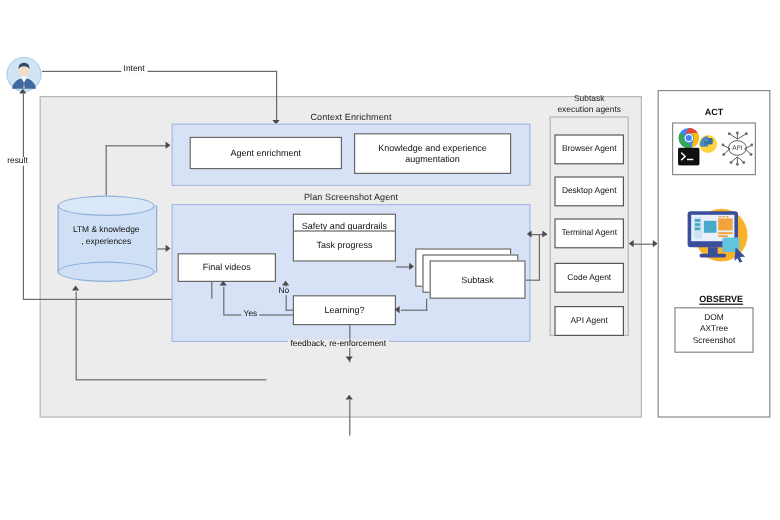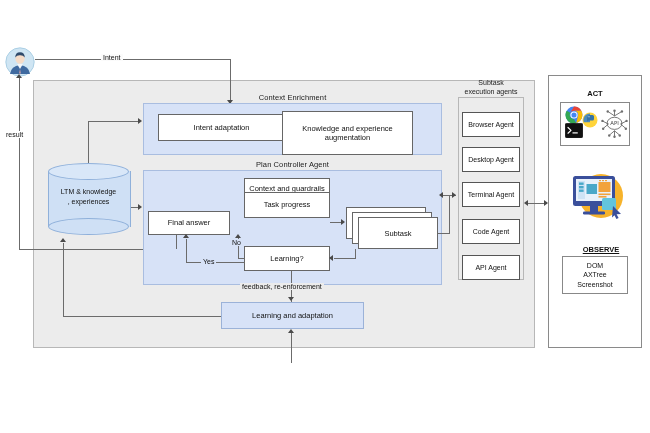--- a/index.html
+++ b/index.html
@@ -37,21 +37,21 @@
     padding:1px 2px;
   }
   .bbox{
     background:#d7e2f7;border:1px solid #9bb2d8;
     display:flex;align-items:center;justify-content:center;
     text-align:center;font-size:7.5px;color:#111;line-height:1.25;
   }
 
   
   .intent-enrich{left:158px;top:114px;width:127px;height:27px;}
-  .know-aug{left:282px;top:111px;width:131px;height:44px;}
+  .know-aug{left:295px;top:111px;width:131px;height:34px;}
 
   
   .safety{left:244px;top:178px;width:86px;height:22px;}
   .final-answer{left:148px;top:211px;width:82px;height:24px;}
   .task-progress{left:244px;top:192px;width:86px;height:26px;}
   .conclude{left:244px;top:246px;width:86px;height:25px;}
 
   
   .sub3{left:346px;top:207px;width:80px;height:32px;background:#fff;border:1px solid #666;}
   .sub2{left:352px;top:212px;width:80px;height:32px;background:#fff;border:1px solid #666;}
@@ -161,33 +161,33 @@
   <div class="edge-label" style="left:101px;top:54px;">Intent</div>
 
   <div class="abs ln lnv" style="left:19px;top:78px;height:171px;"></div>
   <div class="abs ln lnh" style="left:19px;top:249px;width:212px;"></div>
   <div class="abs arw arw-u" style="left:16px;top:74px;"></div>
   <div class="edge-label" style="left:4px;top:131px;background:#ffffff;">result</div>
 
   <div class="abs blue-panel ctx-panel">
     <div class="panel-title ctx-title">Context Enrichment</div>
   </div>
-  <div class="abs wbox intent-enrich">Intent adaptation</div>
+  <div class="abs wbox intent-enrich">Agent enrichment</div>
   <div class="abs wbox know-aug">Knowledge and experience augmentation</div>
 
   <div class="abs ln lnv" style="left:88px;top:121px;height:42px;"></div>
   <div class="abs ln lnh" style="left:88px;top:121px;width:51px;"></div>
   <div class="abs arw arw-r" style="left:138px;top:118px;"></div>
 
   <div class="abs blue-panel plan-panel">
-    <div class="panel-title plan-title">Plan Controller Agent</div>
-  </div>
-
-  <div class="abs wbox safety">Context and guardrails</div>
-  <div class="abs wbox final-answer">Final answer</div>
+    <div class="panel-title plan-title">Plan Screenshot Agent</div>
+  </div>
+
+  <div class="abs wbox safety">Safety and guardrails</div>
+  <div class="abs wbox final-answer">Final videos</div>
   <div class="abs wbox task-progress">Task progress</div>
   <div class="abs wbox conclude">Learning?</div>
 
   <div class="abs sub3"></div>
   <div class="abs sub2"></div>
   <div class="abs sub1">Subtask</div>
 
   <div class="abs ln lnh" style="left:129px;top:207px;width:11px;"></div>
   <div class="abs arw arw-r" style="left:138px;top:204px;"></div>
 
@@ -225,21 +225,20 @@
   <div class="abs cyl">
     <div class="body"></div>
     <div class="bot"></div>
     <div class="top"></div>
     <div class="label">
       <div>LTM &amp; knowledge</div>
       <div>, experiences</div>
     </div>
   </div>
 
-  <div class="abs bbox learning">Learning and adaptation</div>
 
   <div class="abs agents-col"></div>
   <div class="abs agents-title">
     <div>Subtask</div>
     <div>execution agents</div>
   </div>
 
   <div class="abs agent" style="top:112px;">Browser Agent</div>
   <div class="abs agent" style="top:147px;">Desktop Agent</div>
   <div class="abs agent" style="top:182px;">Terminal Agent</div>

